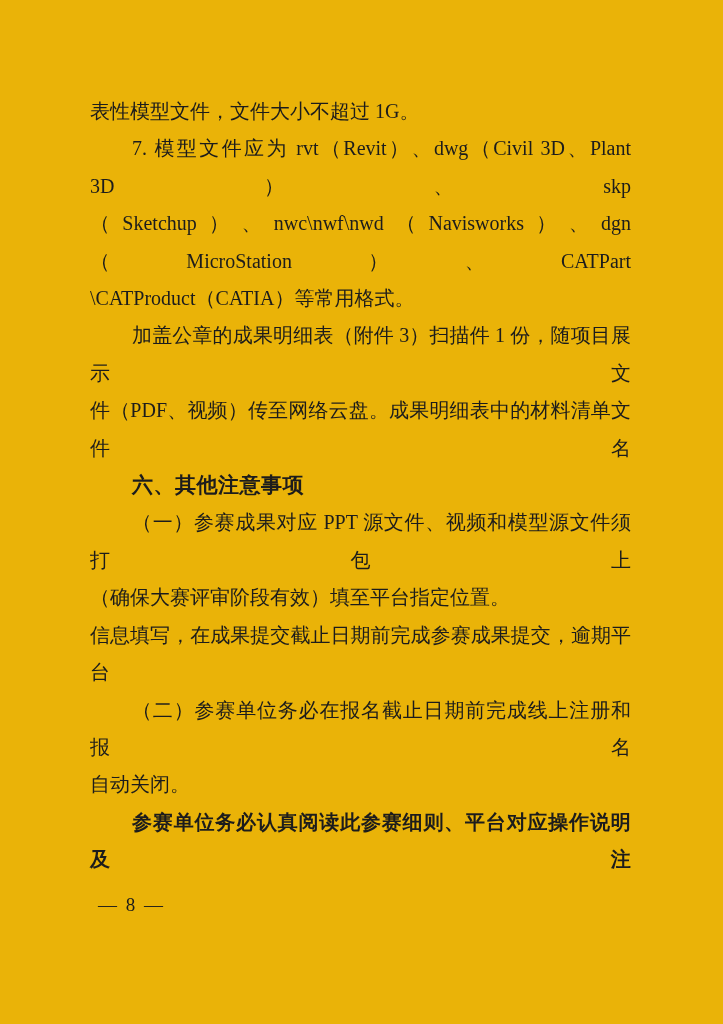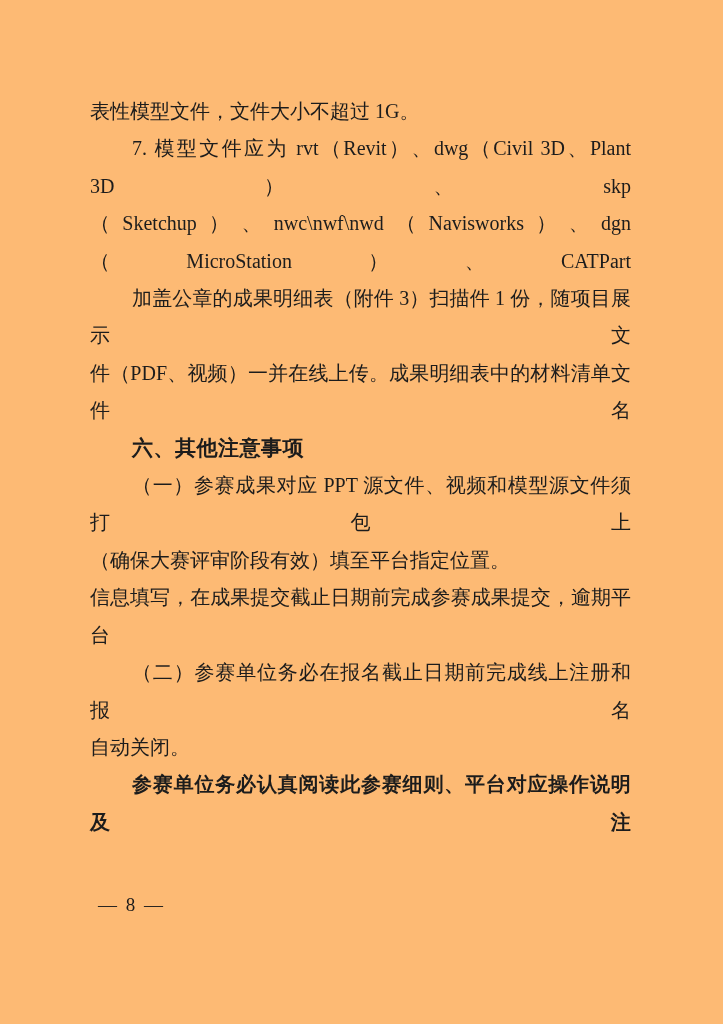--- a/index.html
+++ b/index.html
@@ -5,21 +5,21 @@
   html, body {
     margin: 0;
     padding: 0;
     background: #e8e8e8;
   }
   .page {
     position: relative;
     width: 723px;
     height: 1024px;
     margin: 0 auto;
-    background: #fdba74;
+    background: #eab308;
     overflow: hidden;
     color: #1c1c1c;
     font-family: "Liberation Serif", "DejaVu Serif", serif;
   }
   .textblock {
     position: absolute;
     left: 90px;
     top: 93px;
     width: 541px;
   }
@@ -66,22 +66,23 @@
 </style>
 </head>
 <body>
 
 <div class="page">
 
   <main class="textblock">
     <p class="ln">表性模型文件，文件大小不超过 1G。</p>
     <p class="ln indent fill">7. 模型文件应为 rvt（Revit）、dwg（Civil 3D、Plant 3D）、skp</p>
     <p class="ln fill">（Sketchup）、nwc\nwf\nwd（Navisworks）、dgn（MicroStation）、CATPart</p>
+    <p class="ln">\CATProduct（CATIA）等常用格式。</p>
     <p class="ln indent fill">加盖公章的成果明细表（附件 3）扫描件 1 份，随项目展示文</p>
-    <p class="ln fill">件（PDF、视频）一并在线上传。成果明细表中的材料清单文件名</p>
+    <p class="ln fill">件（PDF、视频）传至网络云盘。成果明细表中的材料清单文件名</p>
     <p class="ln indent heading">六、其他注意事项</p>
     <p class="ln indent fill">（一）参赛成果对应 PPT 源文件、视频和模型源文件须打包上</p>
     <p class="ln">（确保大赛评审阶段有效）填至平台指定位置。</p>
     <p class="ln fill">信息填写，在成果提交截止日期前完成参赛成果提交，逾期平台</p>
     <p class="ln indent fill">（二）参赛单位务必在报名截止日期前完成线上注册和报名</p>
     <p class="ln">自动关闭。</p>
     <p class="ln indent bold fill">参赛单位务必认真阅读此参赛细则、平台对应操作说明及注</p>
 
   </main>
 

